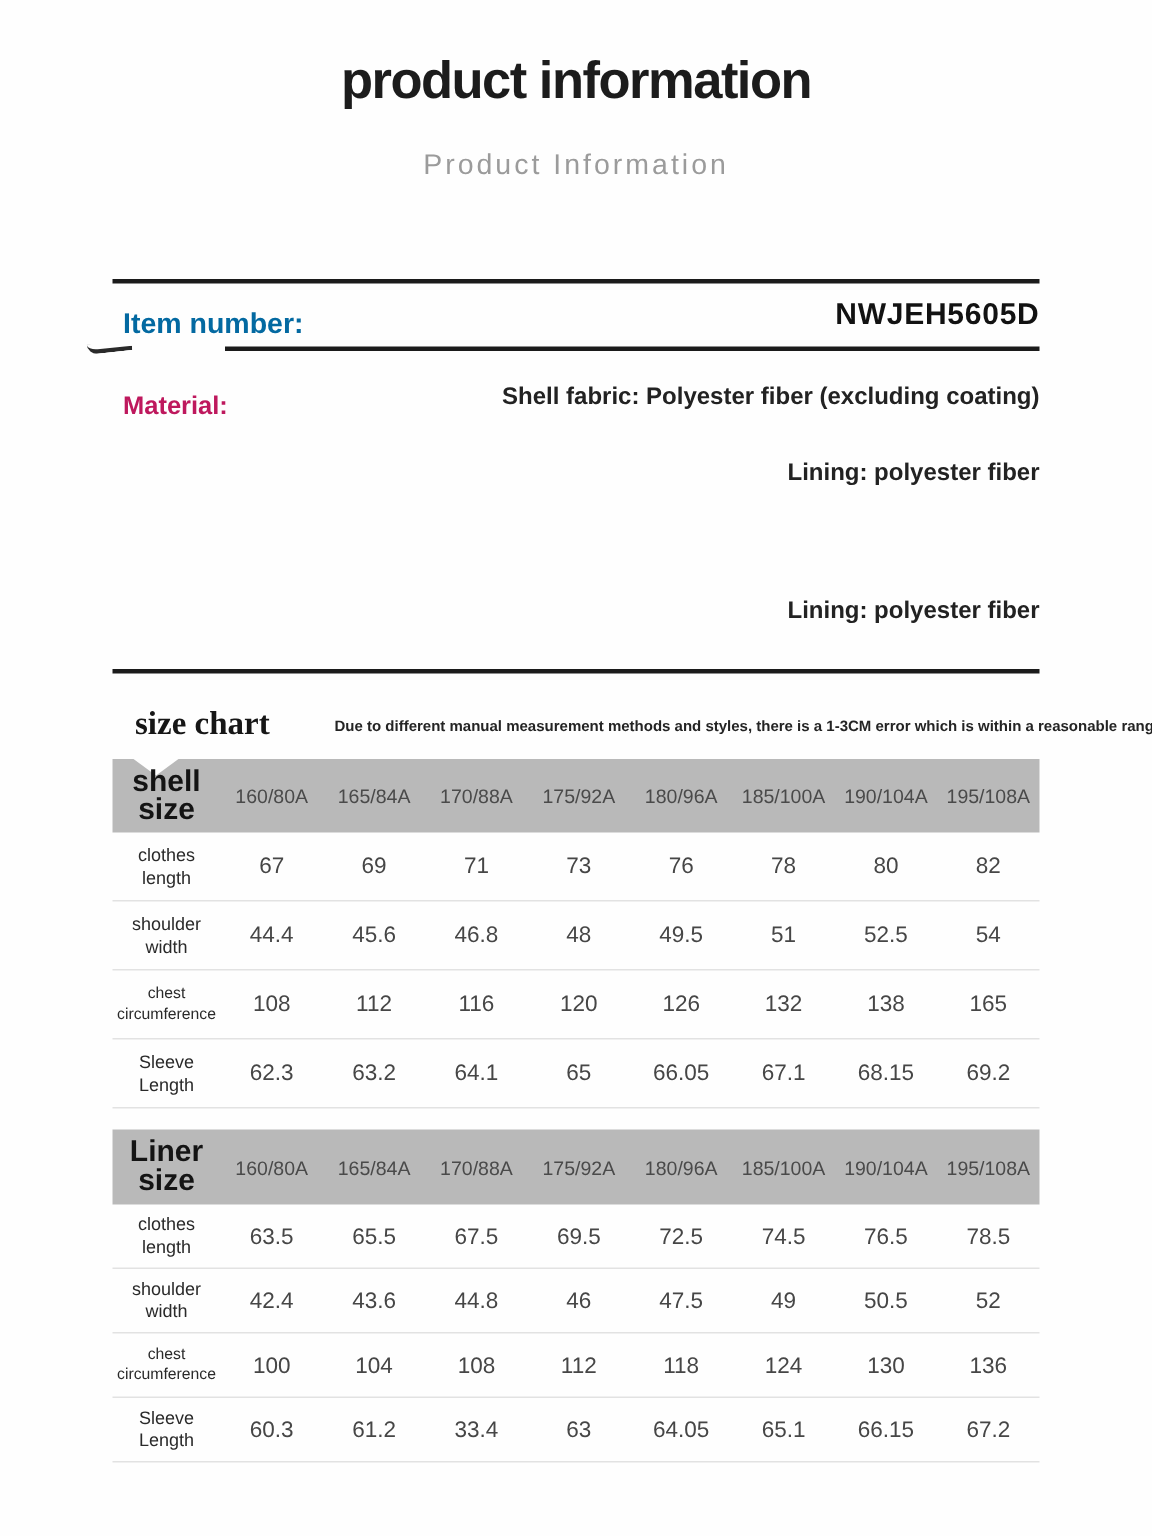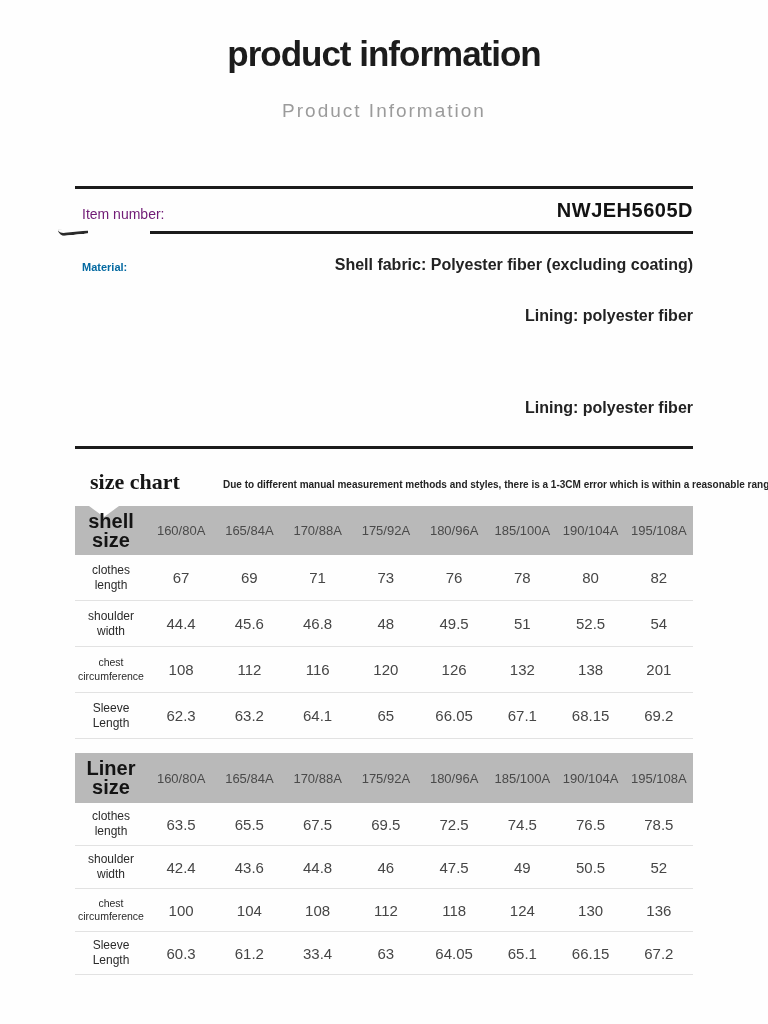--- a/index.html
+++ b/index.html
@@ -50,39 +50,39 @@
     top: 228px; left: 58px;
     width: 30px; height: 7px;
     border-bottom: 3px solid #2a2a2a;
     border-radius: 0 0 0 10px;
     transform: rotate(-6deg);
   }
 
   .item-label {
     position: absolute;
     top: 206px; left: 82px;
-    font-size: 14px;
-    font-weight: normal;
-    color: #701a75;
+    font-size: 19px;
+    font-weight: bold;
+    color: #0369a1;
   }
   .item-value {
     position: absolute;
     top: 199px; right: 75px;
     font-size: 20px;
     font-weight: bold;
     letter-spacing: 0.5px;
     color: #121212;
   }
 
   .material-label {
     position: absolute;
     top: 261px; left: 82px;
-    font-size: 11px;
-    font-weight: bold;
-    color: #0369a1;
+    font-size: 17px;
+    font-weight: bold;
+    color: #be185d;
   }
   .mline {
     position: absolute;
     right: 75px;
     font-size: 16px;
     font-weight: bold;
     color: #222222;
     white-space: nowrap;
   }
   .mline-0 { top: 256px; }
@@ -254,21 +254,21 @@
         <span>chest</span>
         <span>circumference</span>
       </div>
       <div class="cell">108</div>
       <div class="cell">112</div>
       <div class="cell">116</div>
       <div class="cell">120</div>
       <div class="cell">126</div>
       <div class="cell">132</div>
       <div class="cell">138</div>
-      <div class="cell">201</div>
+      <div class="cell">165</div>
     </div>
 
     <div class="trow">
       <div class="row-name">
         <span>Sleeve</span>
         <span>Length</span>
       </div>
       <div class="cell">62.3</div>
       <div class="cell">63.2</div>
       <div class="cell">64.1</div>

